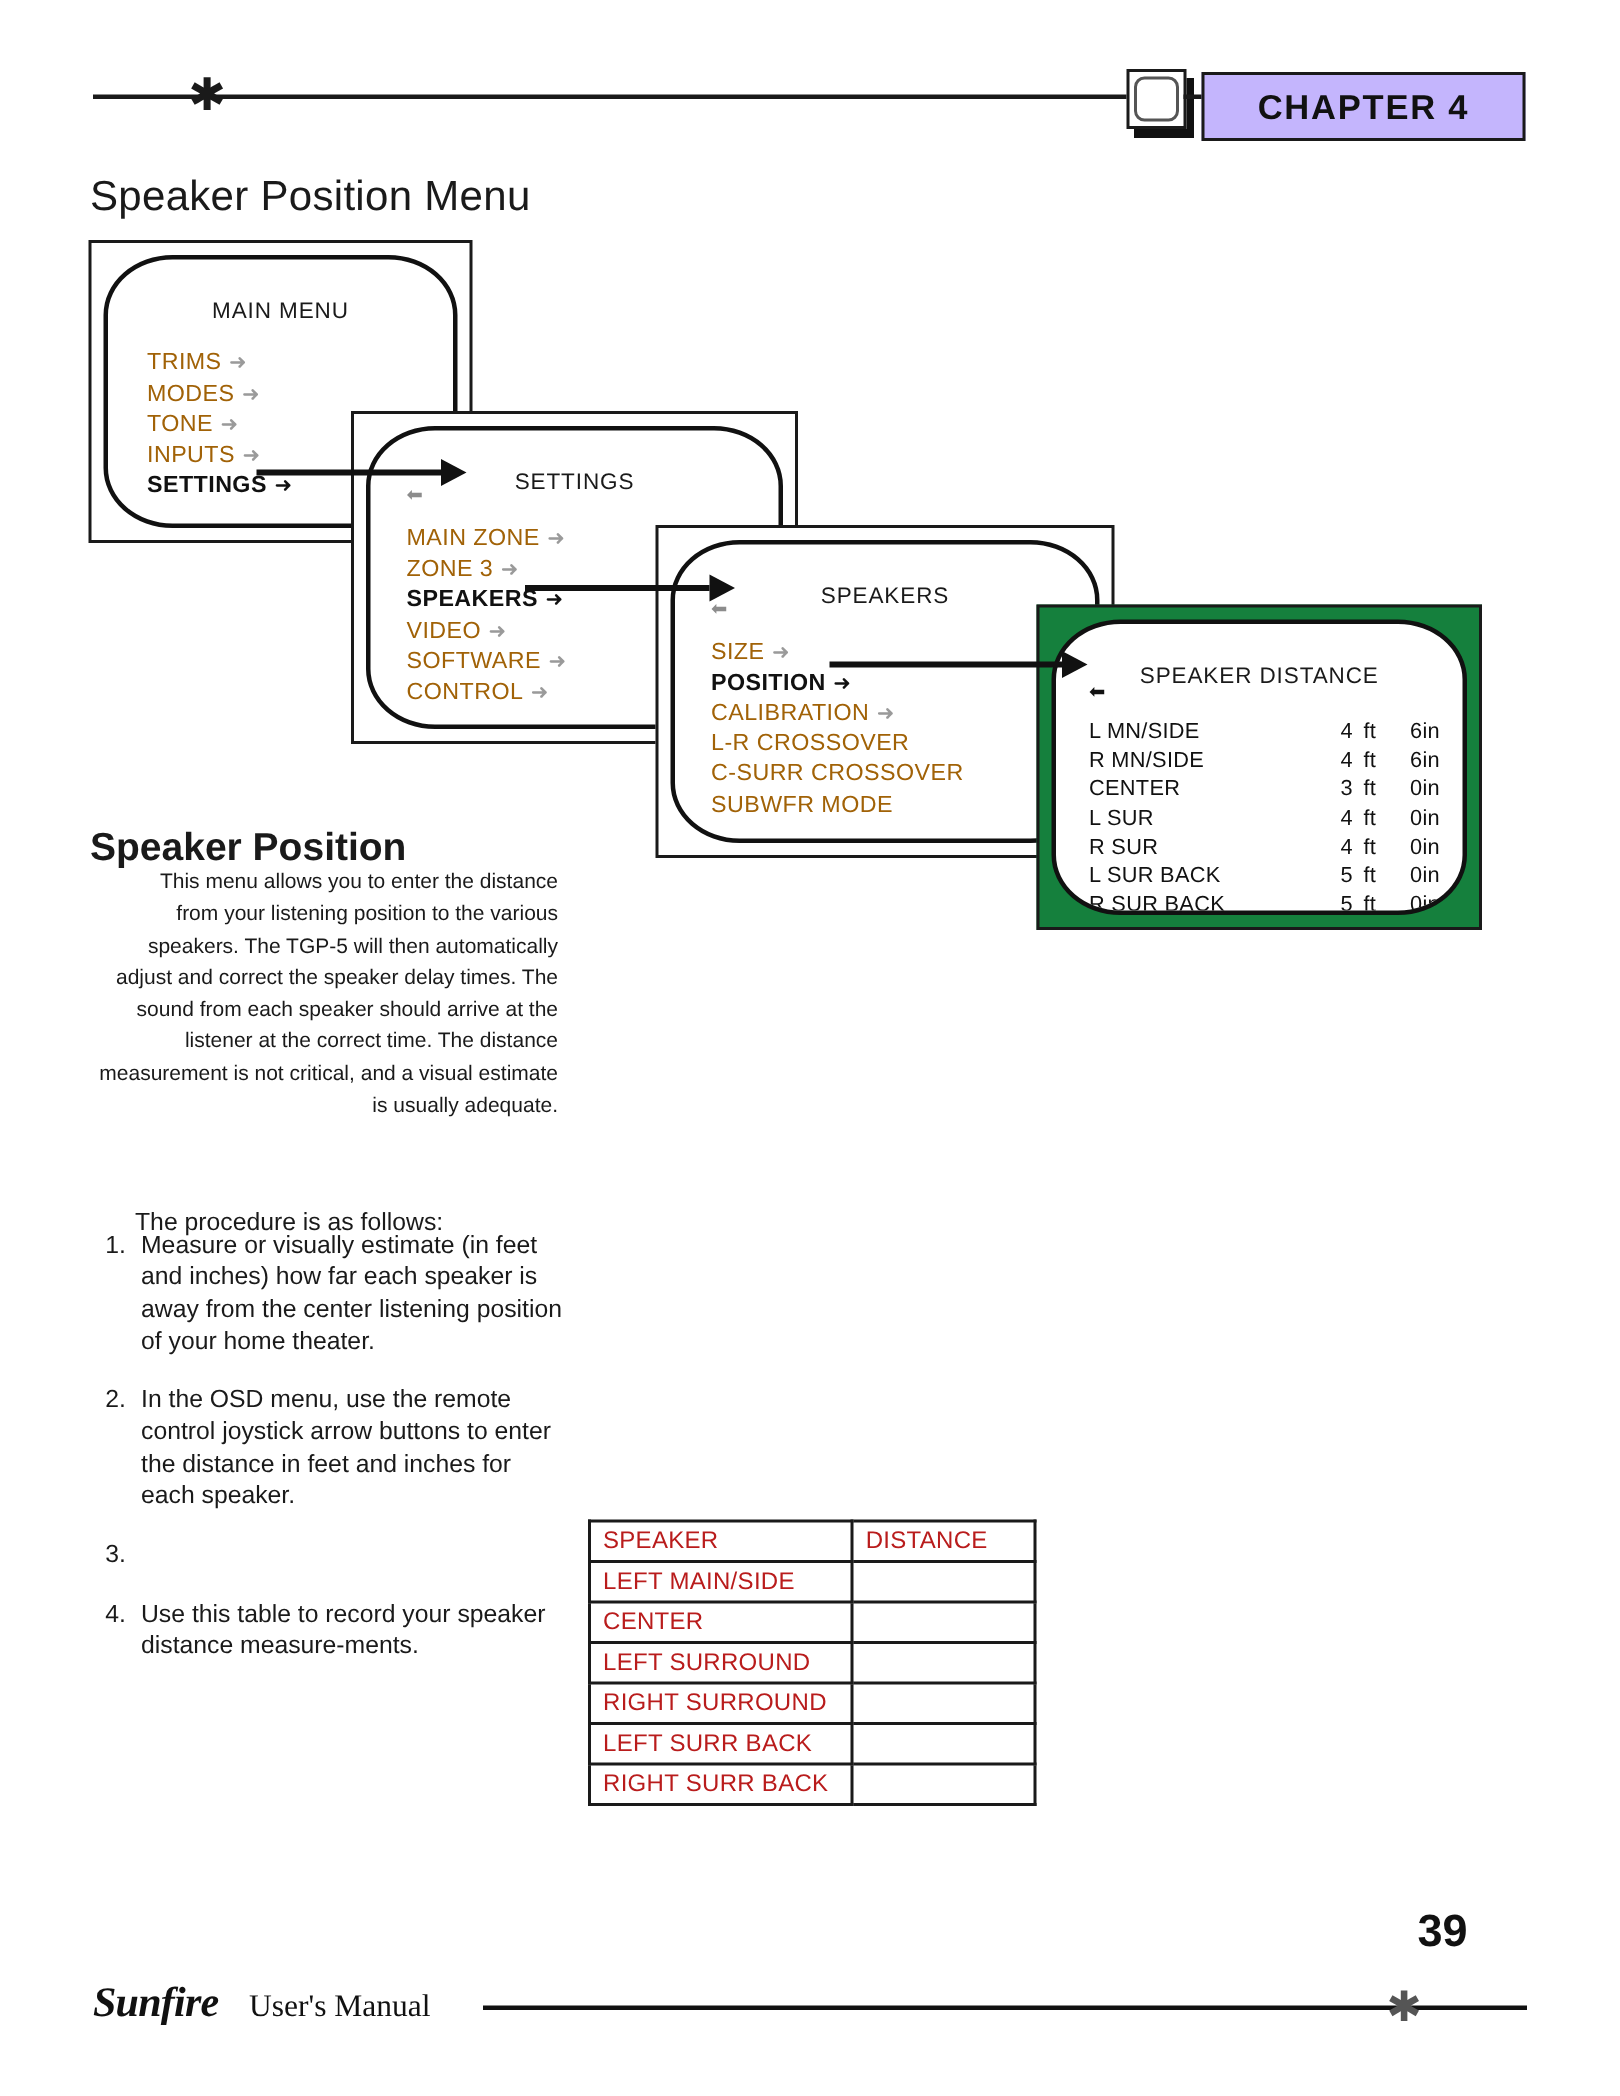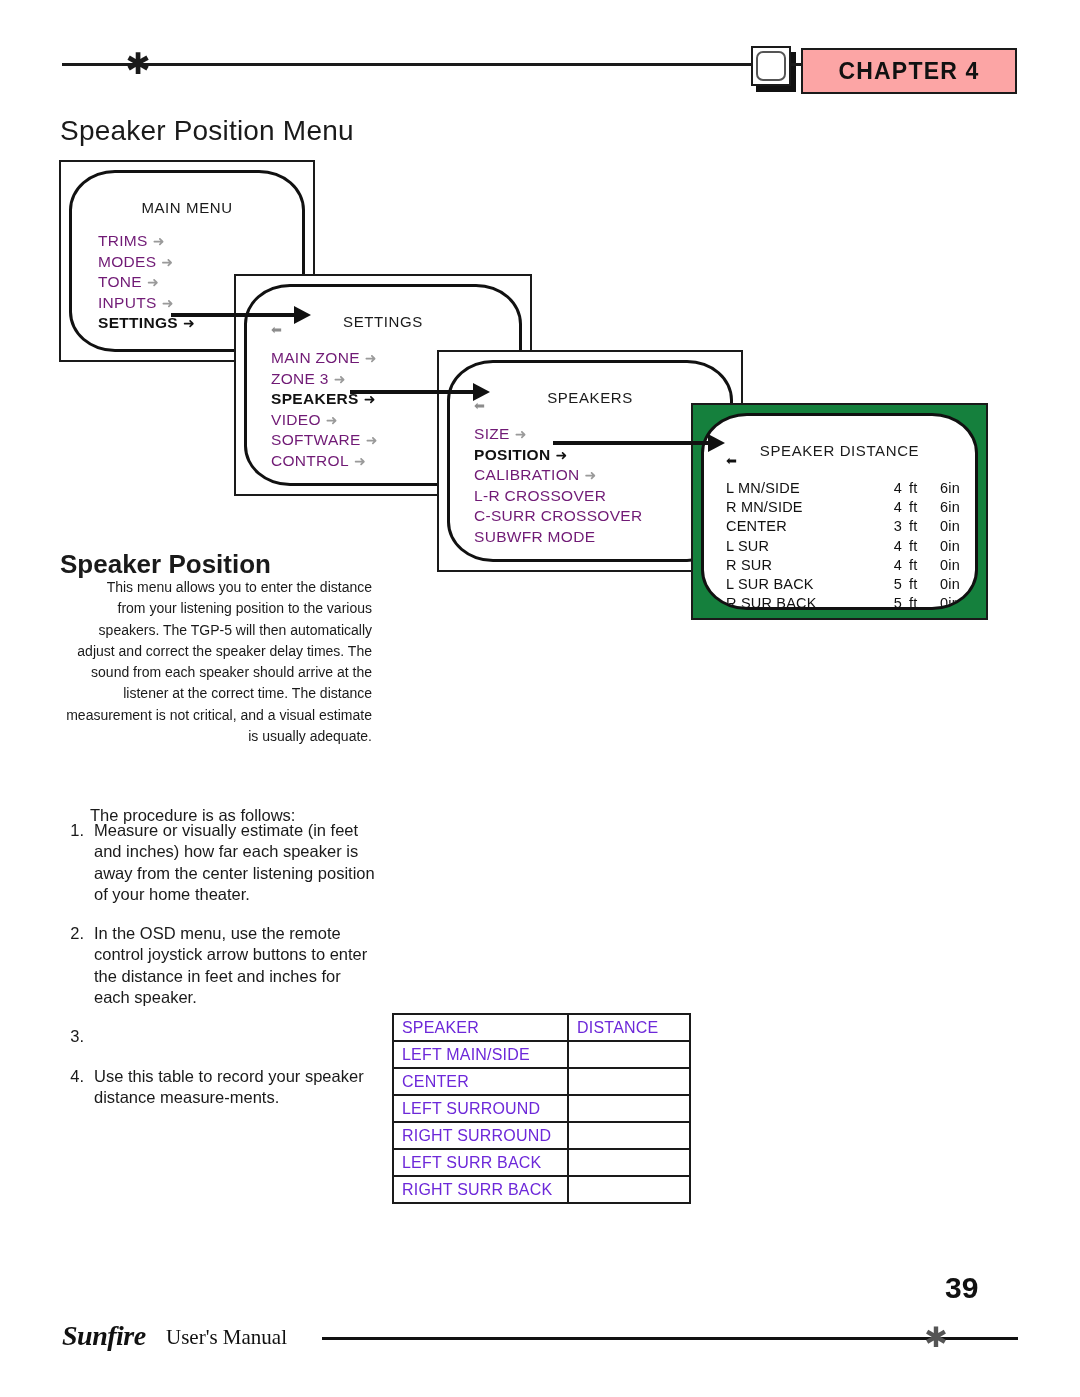--- a/index.html
+++ b/index.html
@@ -36,21 +36,21 @@
   .hdr-tv-inner {
     position: absolute; left: 756px; top: 51px; width: 30px; height: 30px;
     background: #fff; border: 2px solid #555; border-radius: 7px;
   }
   .hdr-connector {
     position: absolute; left: 789px; top: 63px; width: 15px; height: 3px;
     background: #1a1a1a;
   }
   .hdr-chapter-box {
     position: absolute; left: 801px; top: 48px; width: 216px; height: 46px;
-    border: 2px solid #1a1a1a; background: #fca5a5;
+    border: 2px solid #1a1a1a; background: #c4b5fd;
     display: flex; align-items: center; justify-content: center;
   }
   .hdr-chapter-text {
     font-size: 23px; font-weight: bold; letter-spacing: 1.2px; color: #111;
   }
 
   
   #page-title {
     position: absolute; left: 60px; top: 96px;
     font-size: 28px; font-weight: normal; color: #1a1a1a;
@@ -73,21 +73,21 @@
   }
   .osd-title {
     position: absolute; width: 100%; text-align: center;
     font-size: 15px; color: #1a1a1a; letter-spacing: 0.6px;
   }
   .osd-list { position: absolute; }
   .osd-row {
     display: flex; align-items: baseline;
     font-size: 15.5px; letter-spacing: 0.3px; white-space: nowrap;
   }
-  .osd-row .lbl { color: #701a75; }
+  .osd-row .lbl { color: #a16207; }
   .osd-row.sel .lbl { color: #111; font-weight: bold; }
   .osd-row .arw { color: #9a9a9a; margin-left: 5px; font-size: 14px; }
   .osd-row.sel .arw { color: #111; }
   .osd-row .val {
     color: #9a9a9a; position: absolute; text-align: right;
   }
   .osd-back {
     font-size: 15px; color: #8c8c8c;
   }
   .osd-back.dark { color: #111; }
@@ -137,21 +137,21 @@
   }
 
   
   #rec-table {
     position: absolute; left: 392px; top: 1013px; width: 299px;
     border-collapse: collapse;
   }
   #rec-table td {
     border: 2px solid #1a1a1a;
     height: 27px; padding: 0 8px;
-    font-size: 16px; color: #6d28d9; letter-spacing: 0.2px;
+    font-size: 16px; color: #b91c1c; letter-spacing: 0.2px;
     vertical-align: middle;
   }
   #rec-table td.c-name { width: 181px; }
   #rec-table td.c-dist { width: 124px; }
 
   
   #page-number {
     position: absolute; left: 945px; top: 1271px;
     font-size: 30px; font-weight: bold; color: #111;
   }

